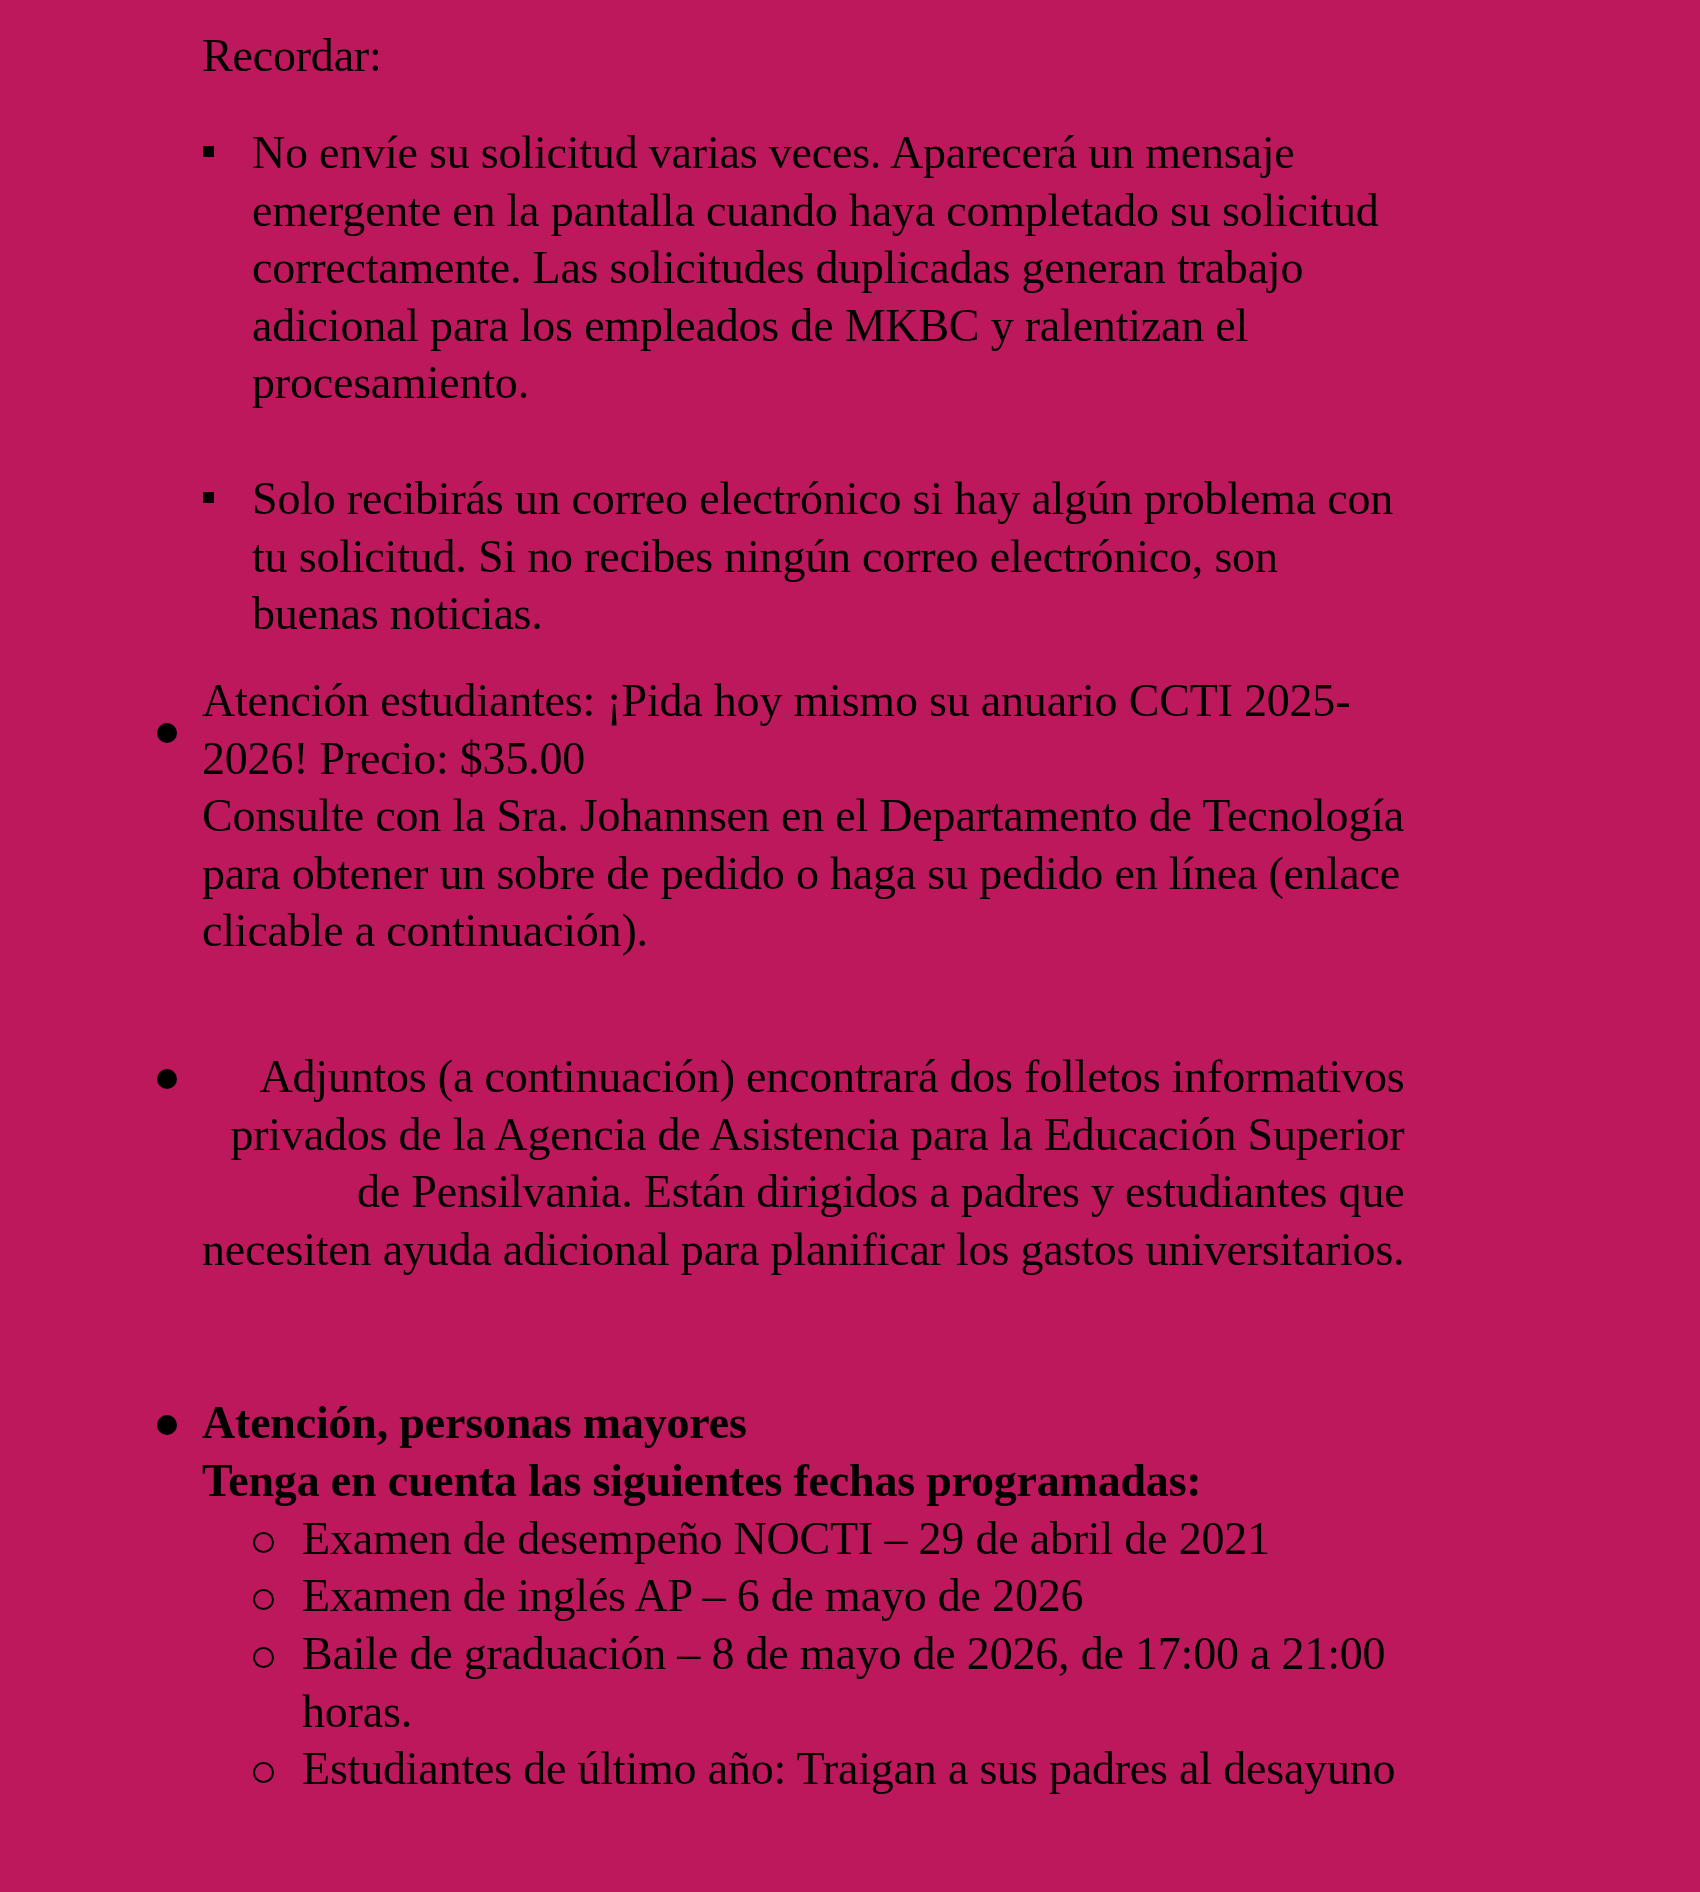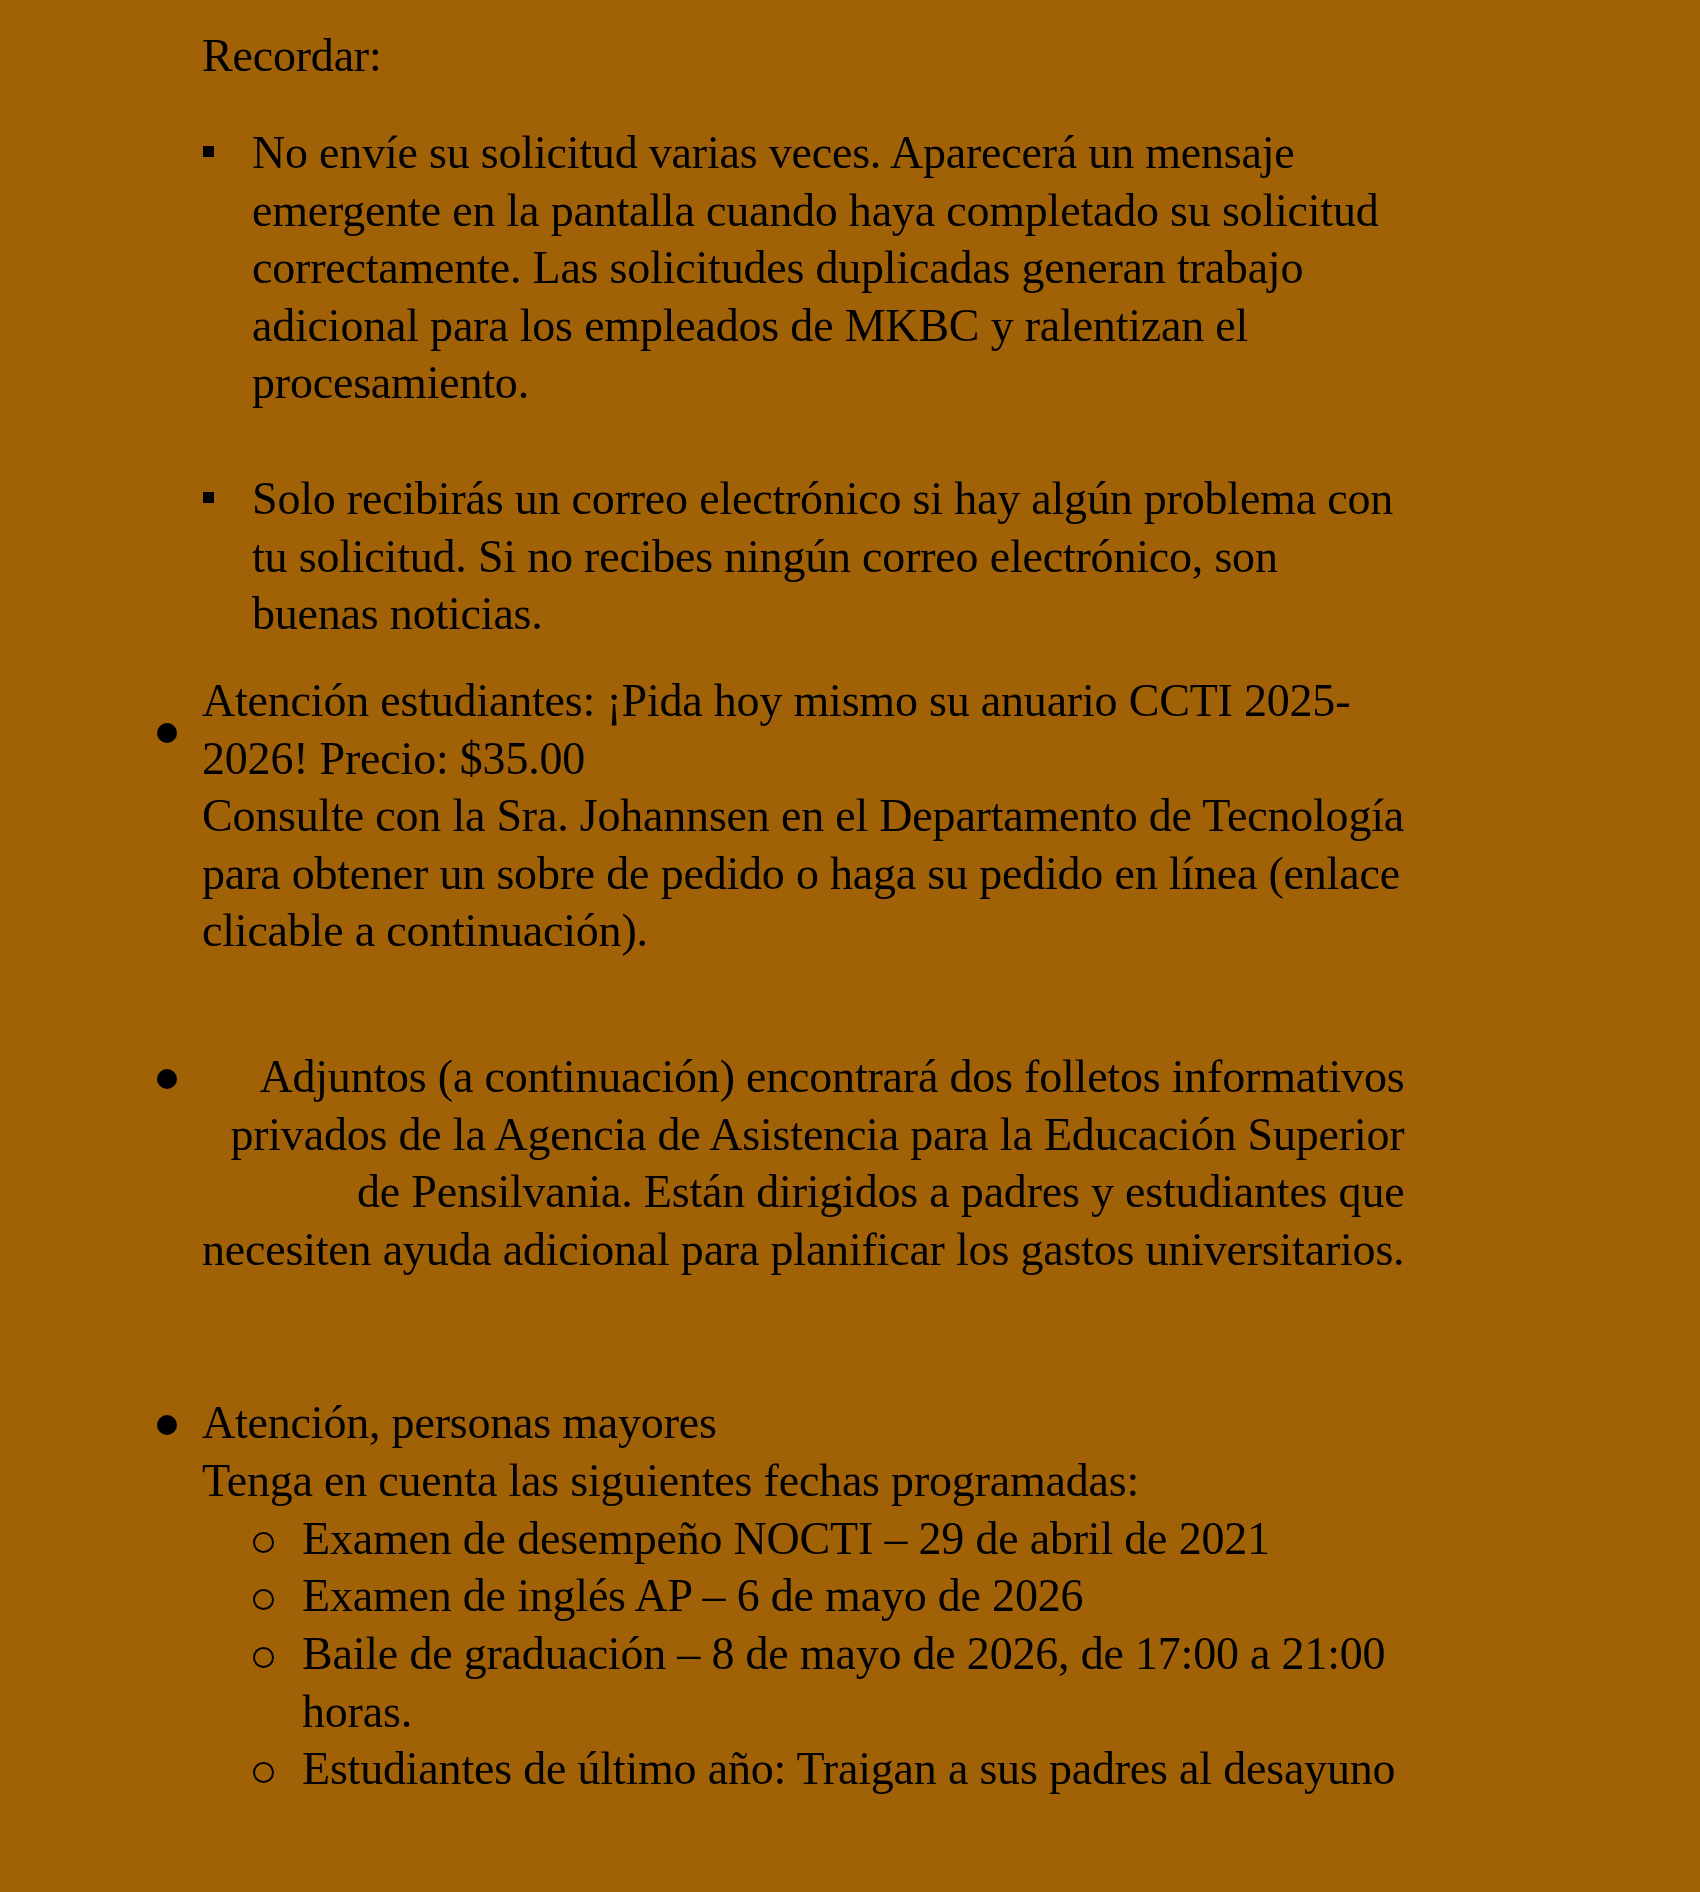--- a/index.html
+++ b/index.html
@@ -1,18 +1,18 @@
 <!DOCTYPE html>
 <html><head>
 <meta charset="utf-8">
 <style>
   html, body { margin: 0; padding: 0; background: #ffffff; }
   body { width: 1700px; height: 1892px; position: relative; overflow: hidden;
          font-family: "Liberation Serif", "DejaVu Serif", serif; color: #000000; }
-  .page { position: absolute; left: 0; top: 0; width: 1700px; height: 1892px; background: #a16207; }
+  .page { position: absolute; left: 0; top: 0; width: 1700px; height: 1892px; background: #be185d; }
   .block { position: absolute; font-size: 46px; line-height: 57.5px; white-space: nowrap; letter-spacing: -0.2px; }
   .line { display: block; height: 57.5px; }
   .sq-bullet { position: absolute; width: 11px; height: 11px; background: #000; }
   .dot-bullet { position: absolute; width: 20px; height: 20px; border-radius: 50%; background: #000; }
   .circ-bullet { position: absolute; width: 18px; height: 18px; border-radius: 50%; border: 2px solid #000; box-sizing: border-box; width: 21px; height: 21px; }
 </style>
 </head>
 <body>
 
 <div class="page">
@@ -48,21 +48,21 @@
 
   <div class="dot-bullet" style="left:157px; top:1069px;"></div>
   <div class="block" style="left:202px; top:1048px;text-align:right;">
     <span class="line">Adjuntos (a continuación) encontrará dos folletos informativos</span>
     <span class="line">privados de la Agencia de Asistencia para la Educación Superior</span>
     <span class="line">de Pensilvania. Están dirigidos a padres y estudiantes que</span>
     <span class="line">necesiten ayuda adicional para planificar los gastos universitarios.</span>
   </div>
 
   <div class="dot-bullet" style="left:157px; top:1415px;"></div>
-  <div class="block" style="left:202px; top:1394px;">
+  <div class="block" style="left:202px; top:1394px;font-weight:bold;">
     <span class="line">Atención, personas mayores</span>
     <span class="line">Tenga en cuenta las siguientes fechas programadas:</span>
   </div>
 
   <div class="circ-bullet" style="left:253px; top:1532px;"></div>
   <div class="block" style="left:302px; top:1510px;">
     <span class="line">Examen de desempeño NOCTI – 29 de abril de 2021</span>
   </div>
 
   <div class="circ-bullet" style="left:253px; top:1589px;"></div>

